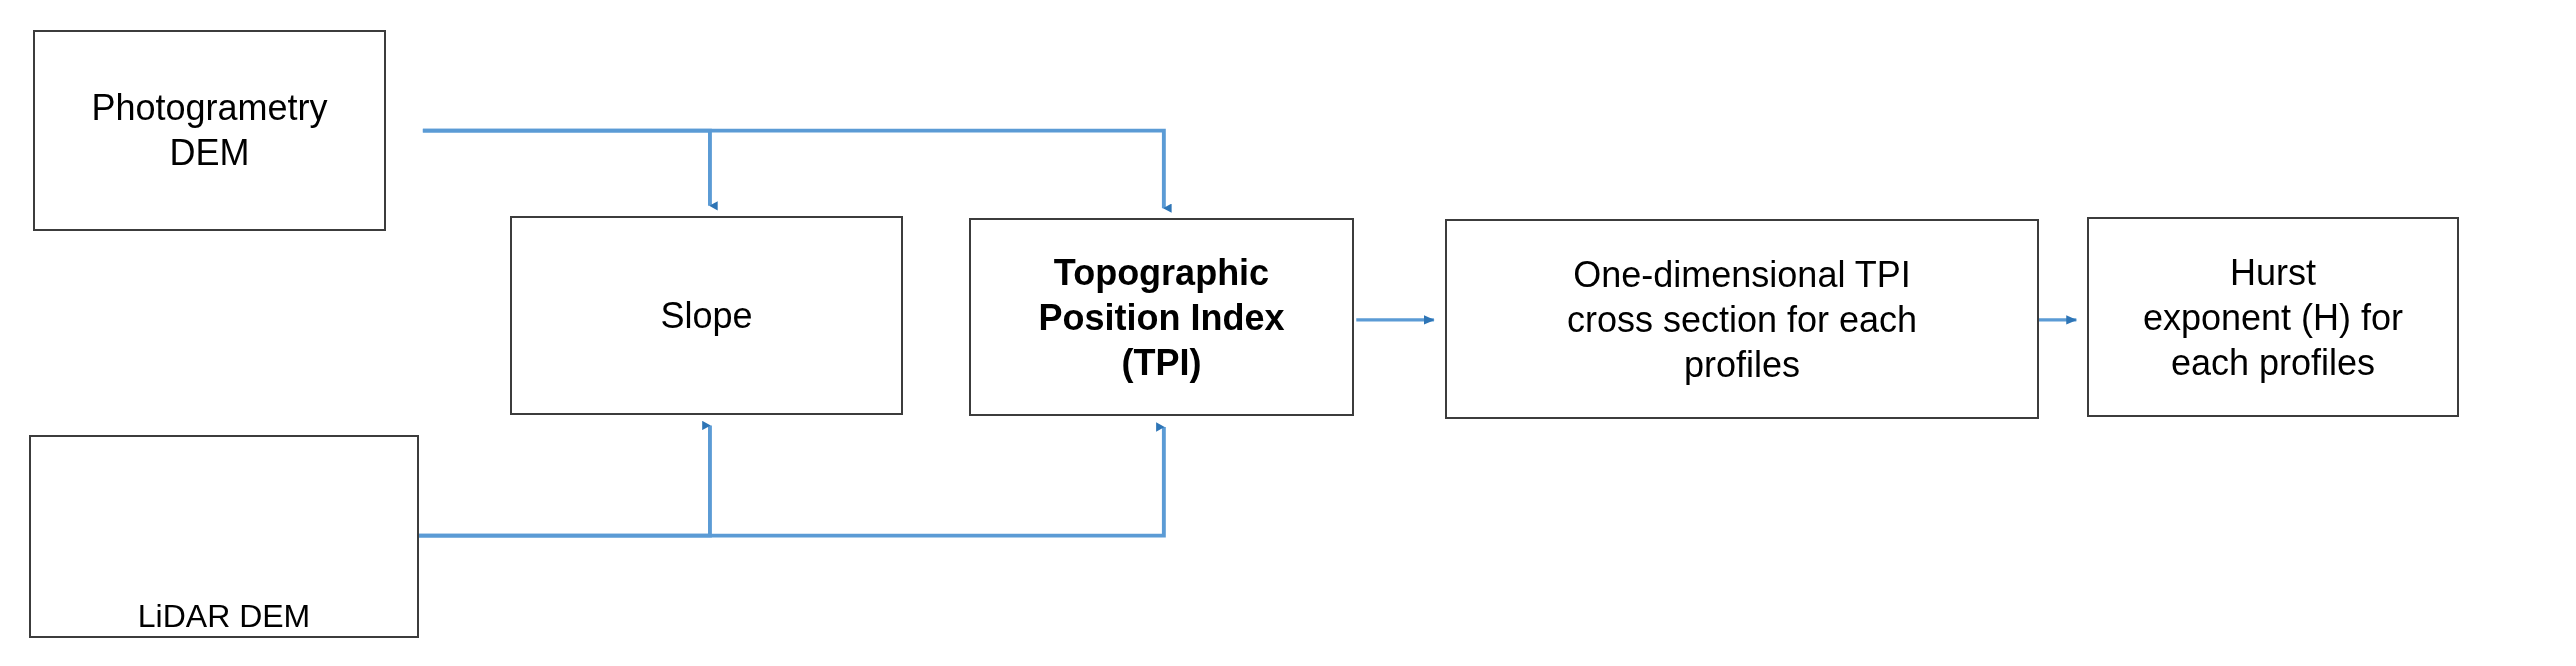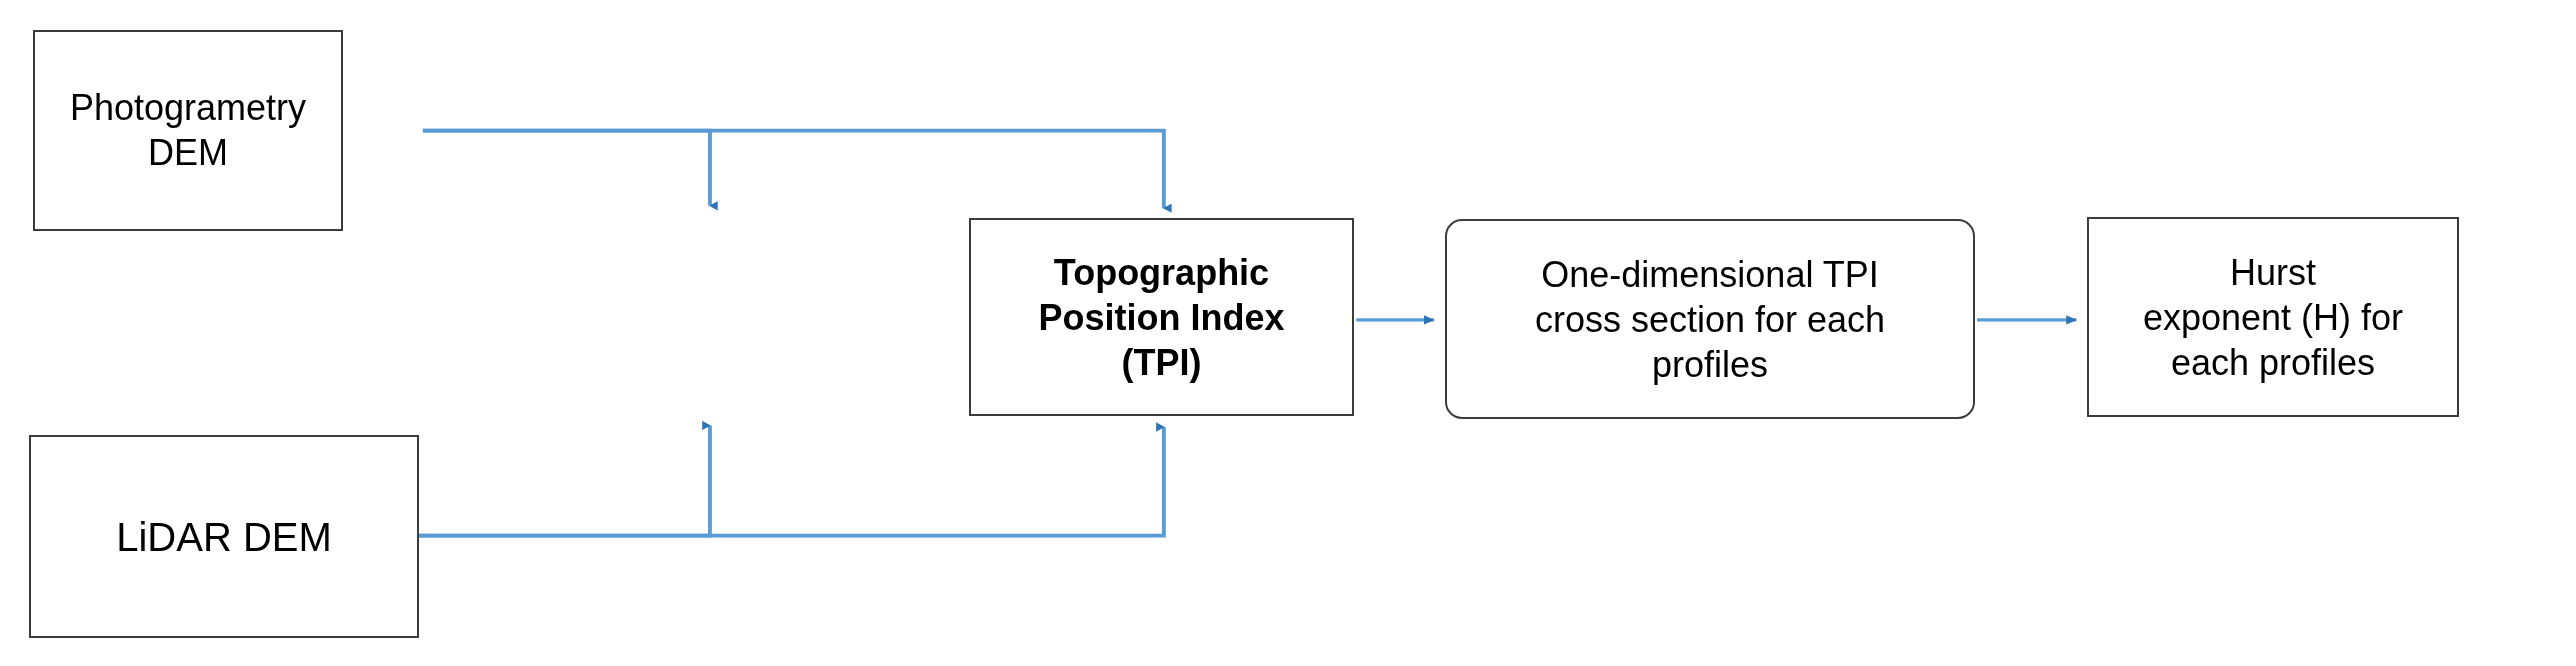--- a/index.html
+++ b/index.html
@@ -37,25 +37,25 @@
     color: #000000;
     line-height: 1.25;
     z-index: 2;
   }
   .node-label {
     display: block;
     white-space: pre-line;
     padding: 0 6.2px;
   }
   
-  #node-photogrammetry-dem { left: 33px;   top: 29.5px;  width: 310px; height: 201px; font-size: 36px; }
-  #node-lidar-dem          { left: 29px;   top: 435px; width: 390px; height: 203px; font-size: 40px; }
+  #node-photogrammetry-dem { left: 33px;   top: 29.5px;  width: 353px; height: 201px; font-size: 36px; }
+  #node-lidar-dem          { left: 29px;   top: 435px; width: 390px; height: 203px; font-size: 32px; align-items: flex-end; }
   #node-slope              { left: 510px;  top: 216px; width: 393px; height: 199px; font-size: 36px; }
   #node-tpi                { left: 969px; top: 218px; width: 385px; height: 198px; font-size: 36px; font-weight: bold; }
-  #node-one-dim-tpi        { left: 1445px; top: 219px; width: 530px; height: 200px; font-size: 36px; border-radius: 17px; }
+  #node-one-dim-tpi        { left: 1445px; top: 219px; width: 594px; height: 200px; font-size: 36px; }
   #node-hurst-exponent     { left: 2087px; top: 217px; width: 372px; height: 200px; font-size: 36px; }
 </style>
 </head>
 <body>
 
 <div id="canvas">
 
   <svg id="edges" width="2576" height="667" viewBox="0 0 3320 859" xmlns="http://www.w3.org/2000/svg">
     <defs>
       <marker id="arrow-down" markerWidth="12" markerHeight="12" refX="6" refY="10" orient="auto" markerUnits="userSpaceOnUse">
@@ -96,20 +96,23 @@
 
   <div class="node" id="node-photogrammetry-dem">
     <span class="node-label">Photogrametry
 DEM</span>
   </div>
 
   <div class="node" id="node-lidar-dem">
     <span class="node-label">LiDAR DEM</span>
   </div>
 
+  <div class="node" id="node-slope">
+    <span class="node-label">Slope</span>
+  </div>
 
   <div class="node" id="node-tpi">
     <span class="node-label">Topographic
 Position Index
 (TPI)</span>
   </div>
 
   <div class="node" id="node-one-dim-tpi">
     <span class="node-label">One-dimensional  TPI
 cross section for each

